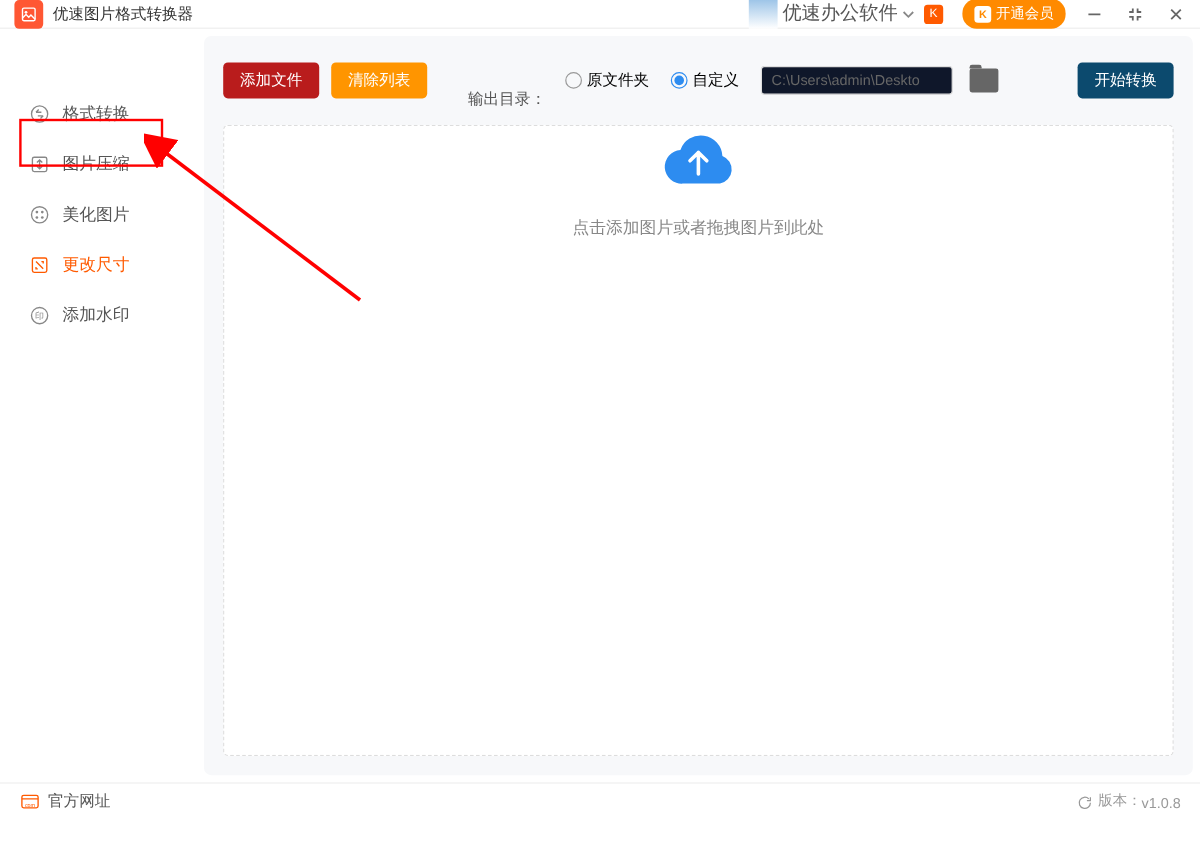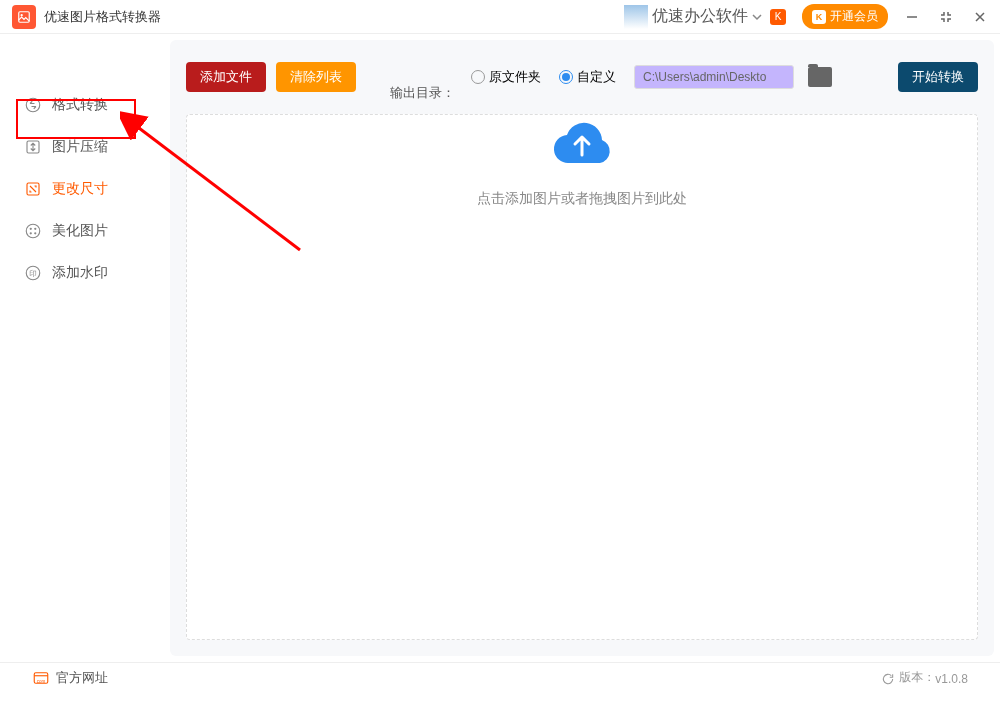--- a/index.html
+++ b/index.html
@@ -1,18 +1,18 @@
 <!DOCTYPE html>
 <html><head>
   <meta charset="utf-8">
   <style>
     * { margin: 0; padding: 0; box-sizing: border-box; font-family: "Microsoft YaHei", sans-serif; }
     body { width: 1000px; height: 710px; background: #fff; position: relative; overflow: hidden; }
     
-    .titlebar { height: 34px; display: flex; align-items: center; padding: 0 12px; border-bottom: 1px solid #eee; }
+    .titlebar { height: 24px; display: flex; align-items: center; padding: 0 12px; border-bottom: 1px solid #eee; }
     .app-logo { width: 24px; height: 24px; background: #ff5733; border-radius: 4px; display: flex; align-items: center; justify-content: center; margin-right: 8px; }
     .app-title { font-size: 13px; color: #333; flex: 0 0 auto; }
     .titlebar-spacer { flex: 1; }
     .titlebar-avatar { width: 24px; height: 24px; background: linear-gradient(#9ec5e8, #fff); margin-right: 4px; }
     .titlebar-user { font-size: 16px; color: #555; margin-right: 4px; }
     .titlebar-badge { width: 16px; height: 16px; background: #ff5a00; border-radius: 3px; display: flex; align-items: center; justify-content: center; font-size: 10px; color: #fff; margin-right: 16px; }
     .vip-btn { background: #ff8a00; color: #fff; border: none; padding: 4px 10px; border-radius: 12px; font-size: 12px; cursor: pointer; display: flex; align-items: center; }
     .vip-btn-badge { background: #fff; color: #ff8a00; width: 14px; height: 14px; border-radius: 3px; display: inline-flex; align-items: center; justify-content: center; font-size: 9px; font-weight: bold; margin-right: 4px; }
     .win-controls { display: flex; align-items: center; margin-left: 16px; gap: 18px; }
     .win-btn { cursor: pointer; color: #666; font-size: 14px; display: flex; align-items: center; justify-content: center; width: 16px; height: 16px; }
@@ -30,29 +30,29 @@
     .btn { border: none; padding: 6px 14px; border-radius: 4px; font-size: 13px; cursor: pointer; color: #fff; }
     .btn-blue { background: #b91c1c; }
     .btn-orange { background: #ff9500; }
     .btn-red { background: #0c4a6e; margin-left: 46px; }
     .toolbar-spacer { flex: 1; }
     .out-label { font-size: 13px; color: #555; margin-right: 6px; margin-top: 32px; }
     .radio-group { display: flex; align-items: center; gap: 4px; font-size: 13px; color: #000000; margin-right: 8px; }
     .radio { width: 14px; height: 14px; border: 1px solid #999; border-radius: 50%; display: inline-block; position: relative; }
     .radio.checked { border-color: #2d8cf0; }
     .radio.checked::after { content: ""; width: 8px; height: 8px; background: #2d8cf0; border-radius: 50%; position: absolute; left: 2px; top: 2px; }
-    .path-input { border: 1px solid #ddd; padding: 4px 8px; font-size: 12px; color: #666; width: 160px; border-radius: 3px; background: #c4b5fd; }
+    .path-input { border: 1px solid #ddd; padding: 4px 8px; font-size: 12px; color: #666; width: 160px; border-radius: 3px; background: #0f172a; }
     .folder-btn { width: 24px; height: 20px; background: #666; border-radius: 2px; cursor: pointer; margin: 0 10px 0 4px; position: relative; }
     .folder-btn::before { content: ""; position: absolute; top: -3px; left: 0; width: 10px; height: 3px; background: #666; border-radius: 2px 2px 0 0; }
     
     .drop-area { flex: 1; margin: 0 16px 16px; background: #fff; border: 1px dashed #ddd; border-radius: 4px; display: flex; flex-direction: column; align-items: center; justify-content: flex-start; }
     .cloud-icon { margin-bottom: 16px; }
     .drop-text { font-size: 14px; color: #888; }
     
-    .statusbar { height: 30px; border-top: 1px solid #eee; display: flex; align-items: center; padding: 0 32px; font-size: 13px; color: #555; }
+    .statusbar { height: 30px; border-top: 1px solid #eee; display: flex; align-items: center; padding: 0 16px; font-size: 13px; color: #555; }
     .status-item { display: flex; align-items: center; margin-right: 24px; cursor: pointer; }
     .status-icon { margin-right: 6px; display: flex; align-items: center; }
     .redact { display: inline-block; width: 100px; height: 14px; background: #ff3b30; border-radius: 7px; margin-left: 2px; }
     .status-spacer { flex: 1; }
     .version { color: #999; font-size: 12px; display: flex; align-items: flex-end; }
   </style>
 </head>
 <body>
 
 <div class="titlebar">
@@ -107,40 +107,40 @@
     </div>
     <div class="side-item">
       <span class="side-icon">
           <svg width="18" height="18" viewBox="0 0 24 24" fill="none">
             <rect x="4" y="4" width="16" height="16" rx="2" stroke="#888" stroke-width="1.5"></rect>
             <path d="M12 7v10M9 10l3-3 3 3M9 14l3 3 3-3" stroke="#888" stroke-width="1.5"></path>
           </svg>
         </span>
       <span>图片压缩</span>
     </div>
-    <div class="side-item active">
-      <span class="side-icon">
-          <svg width="18" height="18" viewBox="0 0 24 24" fill="none">
-            <rect x="4" y="4" width="16" height="16" rx="2" stroke="#ff5a00" stroke-width="1.5"></rect>
-            <path d="M8 8l8 8M14 8h2v2M10 16H8v-2" stroke="#ff5a00" stroke-width="1.5"></path>
-          </svg>
-        </span>
-      <span>更改尺寸</span>
-    </div>
     <div class="side-item">
       <span class="side-icon">
           <svg width="18" height="18" viewBox="0 0 24 24" fill="none">
             <circle cx="12" cy="12" r="9" stroke="#888" stroke-width="1.5"></circle>
             <circle cx="9" cy="9" r="1.5" fill="#888"></circle>
             <circle cx="15" cy="9" r="1.5" fill="#888"></circle>
             <circle cx="9" cy="15" r="1.5" fill="#888"></circle>
             <circle cx="15" cy="15" r="1.5" fill="#888"></circle>
           </svg>
         </span>
       <span>美化图片</span>
+    </div>
+    <div class="side-item active">
+      <span class="side-icon">
+          <svg width="18" height="18" viewBox="0 0 24 24" fill="none">
+            <rect x="4" y="4" width="16" height="16" rx="2" stroke="#ff5a00" stroke-width="1.5"></rect>
+            <path d="M8 8l8 8M14 8h2v2M10 16H8v-2" stroke="#ff5a00" stroke-width="1.5"></path>
+          </svg>
+        </span>
+      <span>更改尺寸</span>
     </div>
     <div class="side-item">
       <span class="side-icon">
           <svg width="18" height="18" viewBox="0 0 24 24" fill="none">
             <circle cx="12" cy="12" r="9" stroke="#888" stroke-width="1.5"></circle>
             <text x="12" y="16" font-size="10" text-anchor="middle" fill="#888">印</text>
           </svg>
         </span>
       <span>添加水印</span>
     </div>

